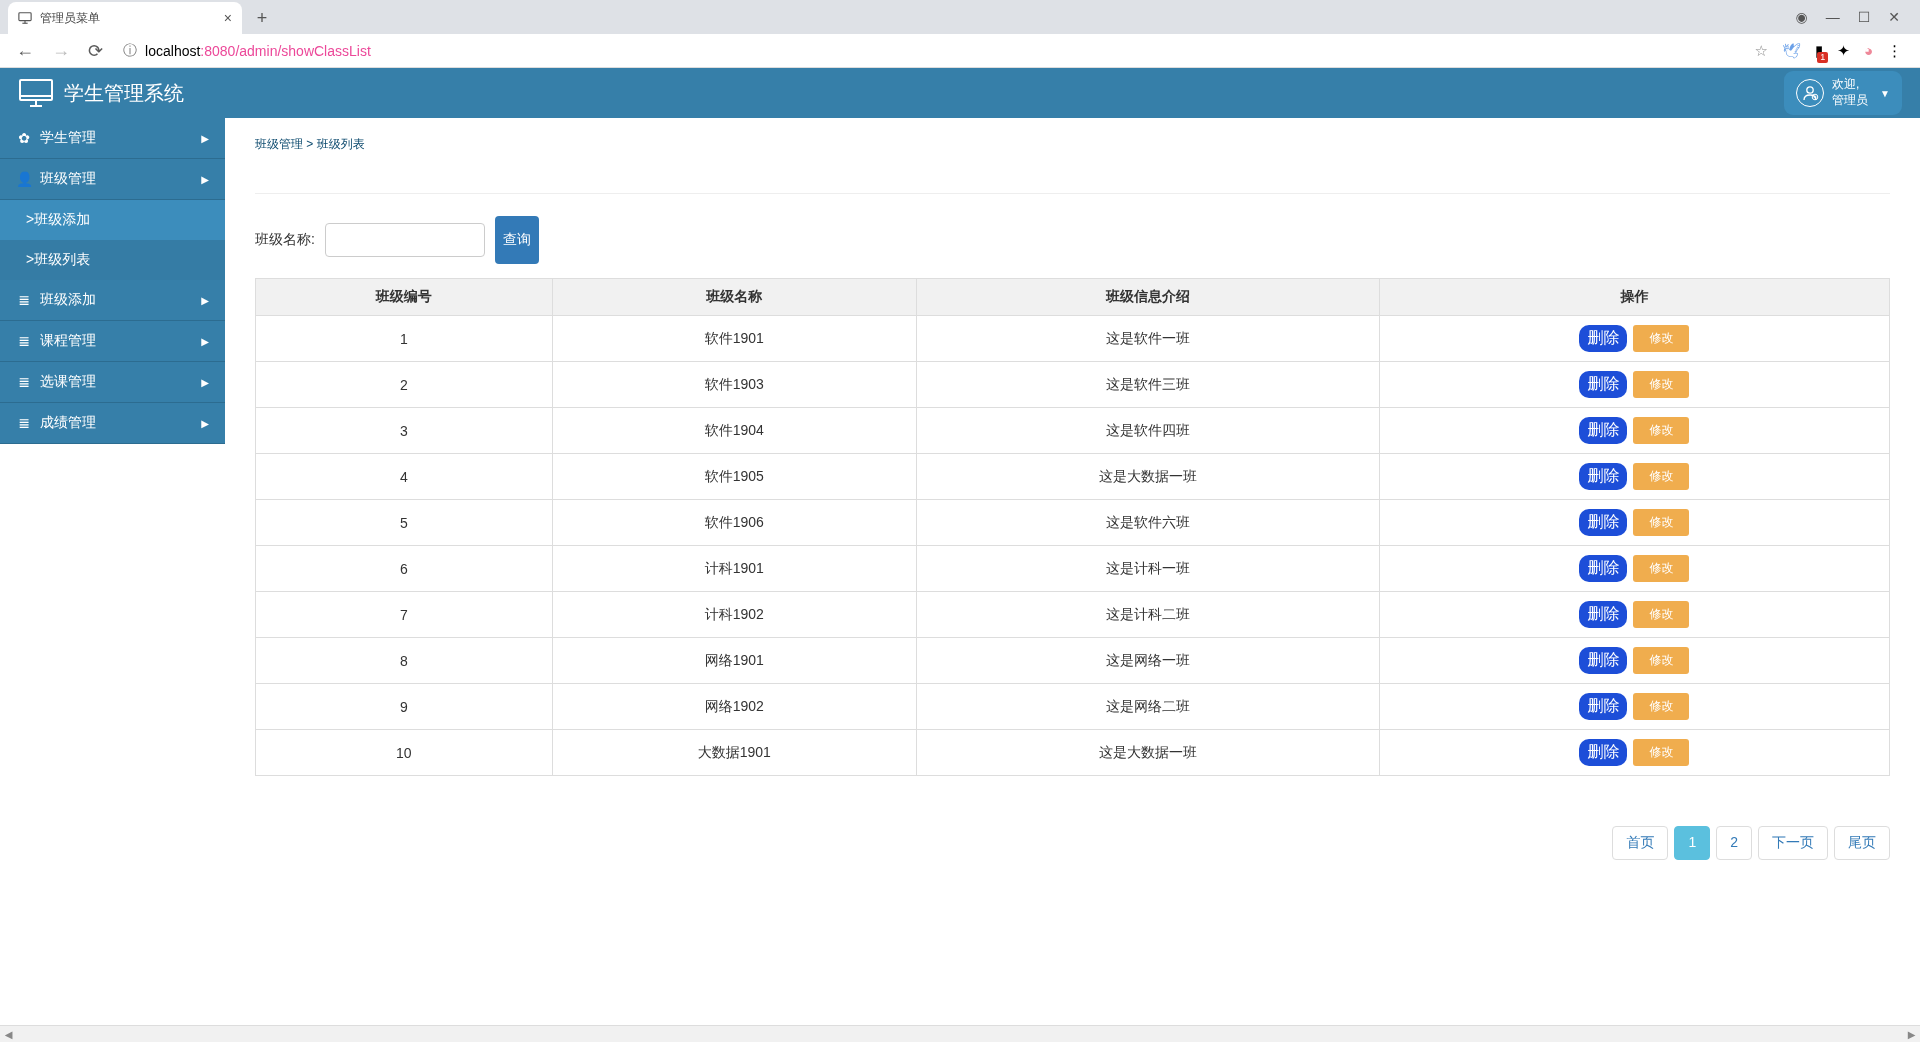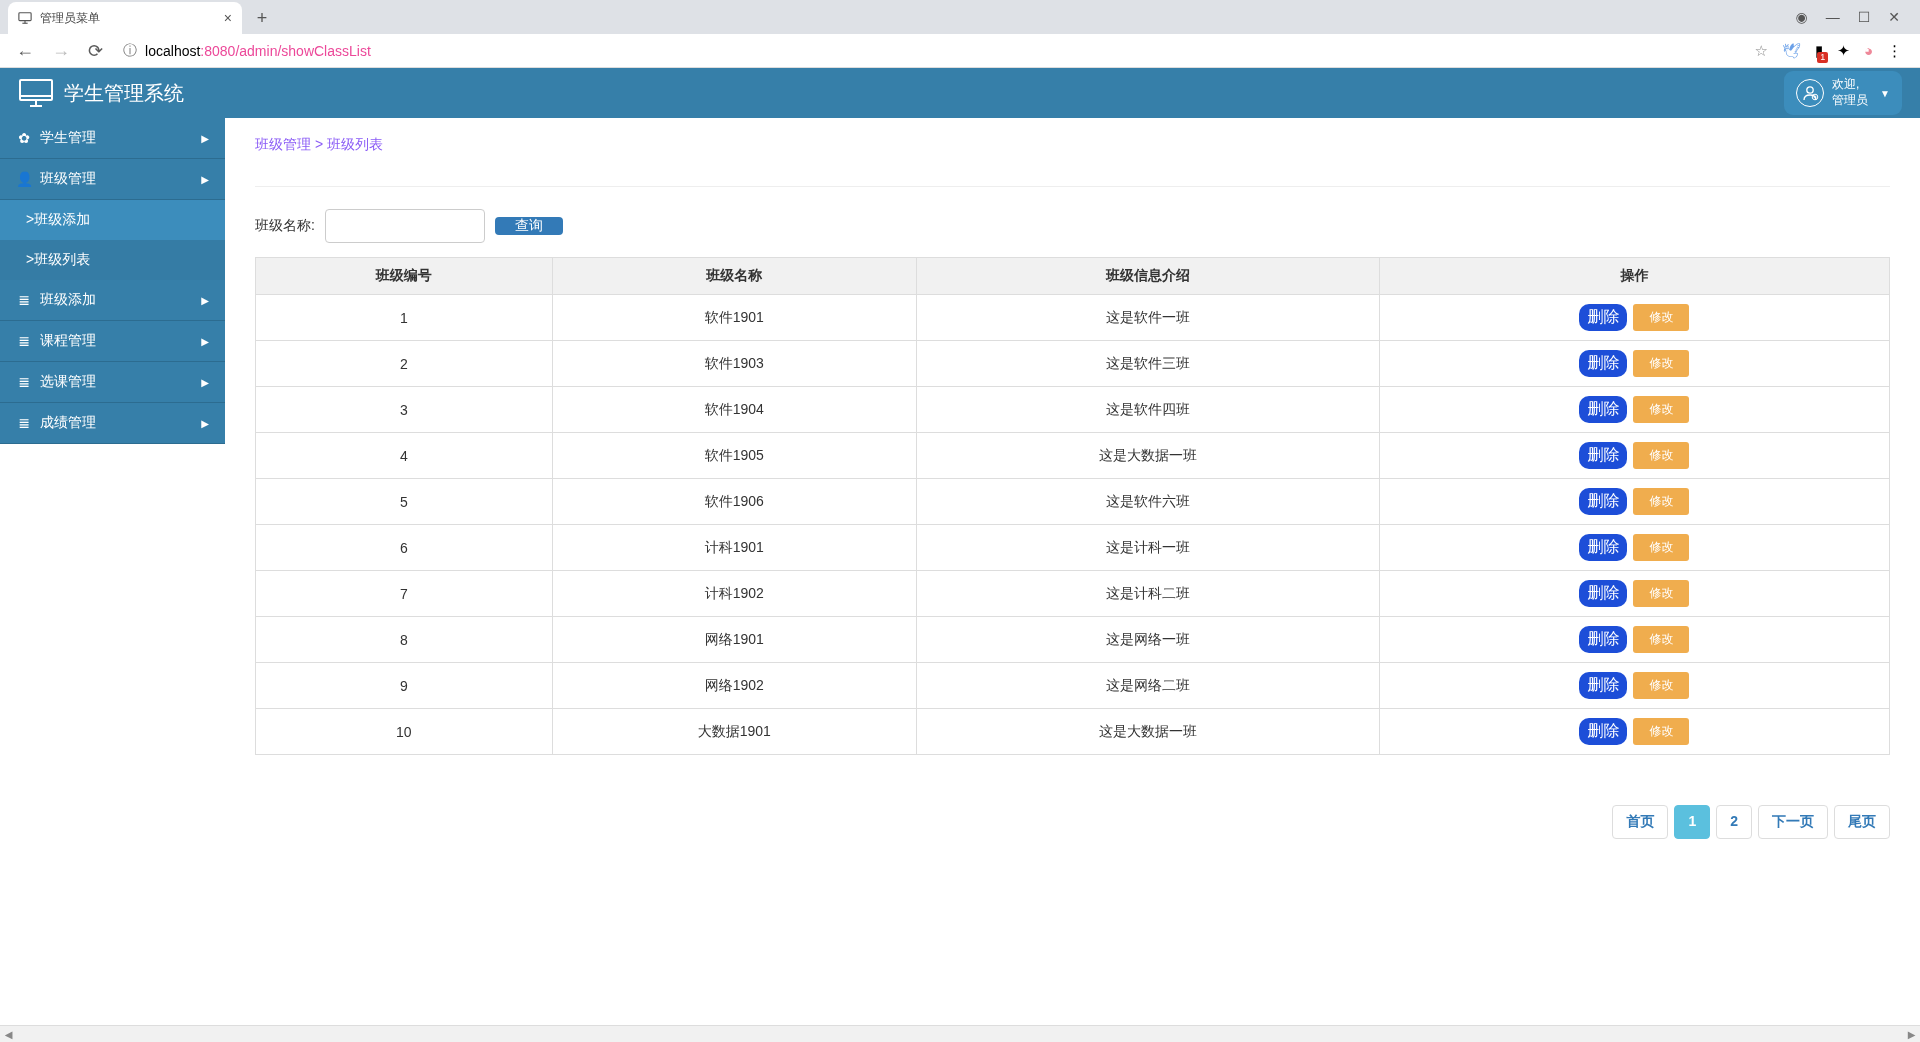--- a/index.html
+++ b/index.html
@@ -41,35 +41,35 @@
 .sidebar { width: 225px; background: #fff; }
 .menu-item { background: #367fa9; color: #fff; height: 41px; display: flex; align-items: center; padding: 0 16px; border-bottom: 1px solid #2c6c90; cursor: pointer; position: relative; }
 .menu-item .chev { margin-left: auto; font-size: 10px; }
 .menu-icon { width: 16px; margin-right: 8px; display: inline-block; text-align: center; }
 .submenu { background: #3c8dbc; }
 .submenu-item { color: #fff; height: 40px; display: flex; align-items: center; padding-left: 26px; cursor: pointer; }
 .submenu-item:hover, .submenu-item.active { background: #357ca5; }
 
 
 .content { flex: 1; padding: 16px 30px; }
-.breadcrumb { color: #8b5cf6; font-size: 14px; padding: 2px 0 32px; border-bottom: 1px solid #eee; margin-bottom: 22px; }
+.breadcrumb { color: #0c4a6e; font-size: 12px; padding: 2px 0 40px; border-bottom: 1px solid #eee; margin-bottom: 22px; }
 .search-row { display: flex; align-items: center; gap: 10px; margin-bottom: 14px; }
 .search-label { color: #333; }
 .search-input { width: 160px; height: 34px; border: 1px solid #ccc; border-radius: 4px; padding: 0 8px; }
 .btn { display: inline-flex; align-items: center; justify-content: center; border: none; border-radius: 4px; cursor: pointer; color: #fff; font-size: 14px; }
-.btn-primary { background: #337ab7; height: 18px; padding: 0 20px; }
+.btn-primary { background: #337ab7; height: 48px; padding: 0 8px; }
 .btn-danger { background: #1d4ed8; padding: 3px 8px; font-size: 16px; border-radius: 10px; }
 .btn-warning { background: #f0ad4e; padding: 3px 16px; font-size: 12px; border-radius: 3px; }
 
 table { width: 100%; border-collapse: collapse; }
 th, td { border: 1px solid #ddd; padding: 9px; text-align: center; color: #333; }
 th { background: #f1f1f1; font-weight: 600; }
 .op-cell { display: flex; justify-content: center; gap: 6px; }
 
-.pagination { display: flex; justify-content: flex-end; gap: 6px; margin-top: 50px; font-weight: bold; }
+.pagination { display: flex; justify-content: flex-end; gap: 6px; margin-top: 50px; }
 .page-btn { border: 1px solid #ddd; background: #fff; color: #337ab7; padding: 7px 13px; border-radius: 4px; cursor: pointer; font-size: 14px; }
 .page-btn.active { background: #5bc0de; color: #fff; border-color: #5bc0de; }
 
 .scrollbar-bottom { position: fixed; bottom: 0; left: 0; right: 0; height: 17px; background: #f1f1f1; border-top: 1px solid #ddd; display: flex; align-items: center; }
 .scroll-arrow { width: 17px; height: 17px; display: flex; align-items: center; justify-content: center; color: #888; font-size: 10px; }
 </style>
 </head>
 <body>
 
 <div class="browser-chrome">

